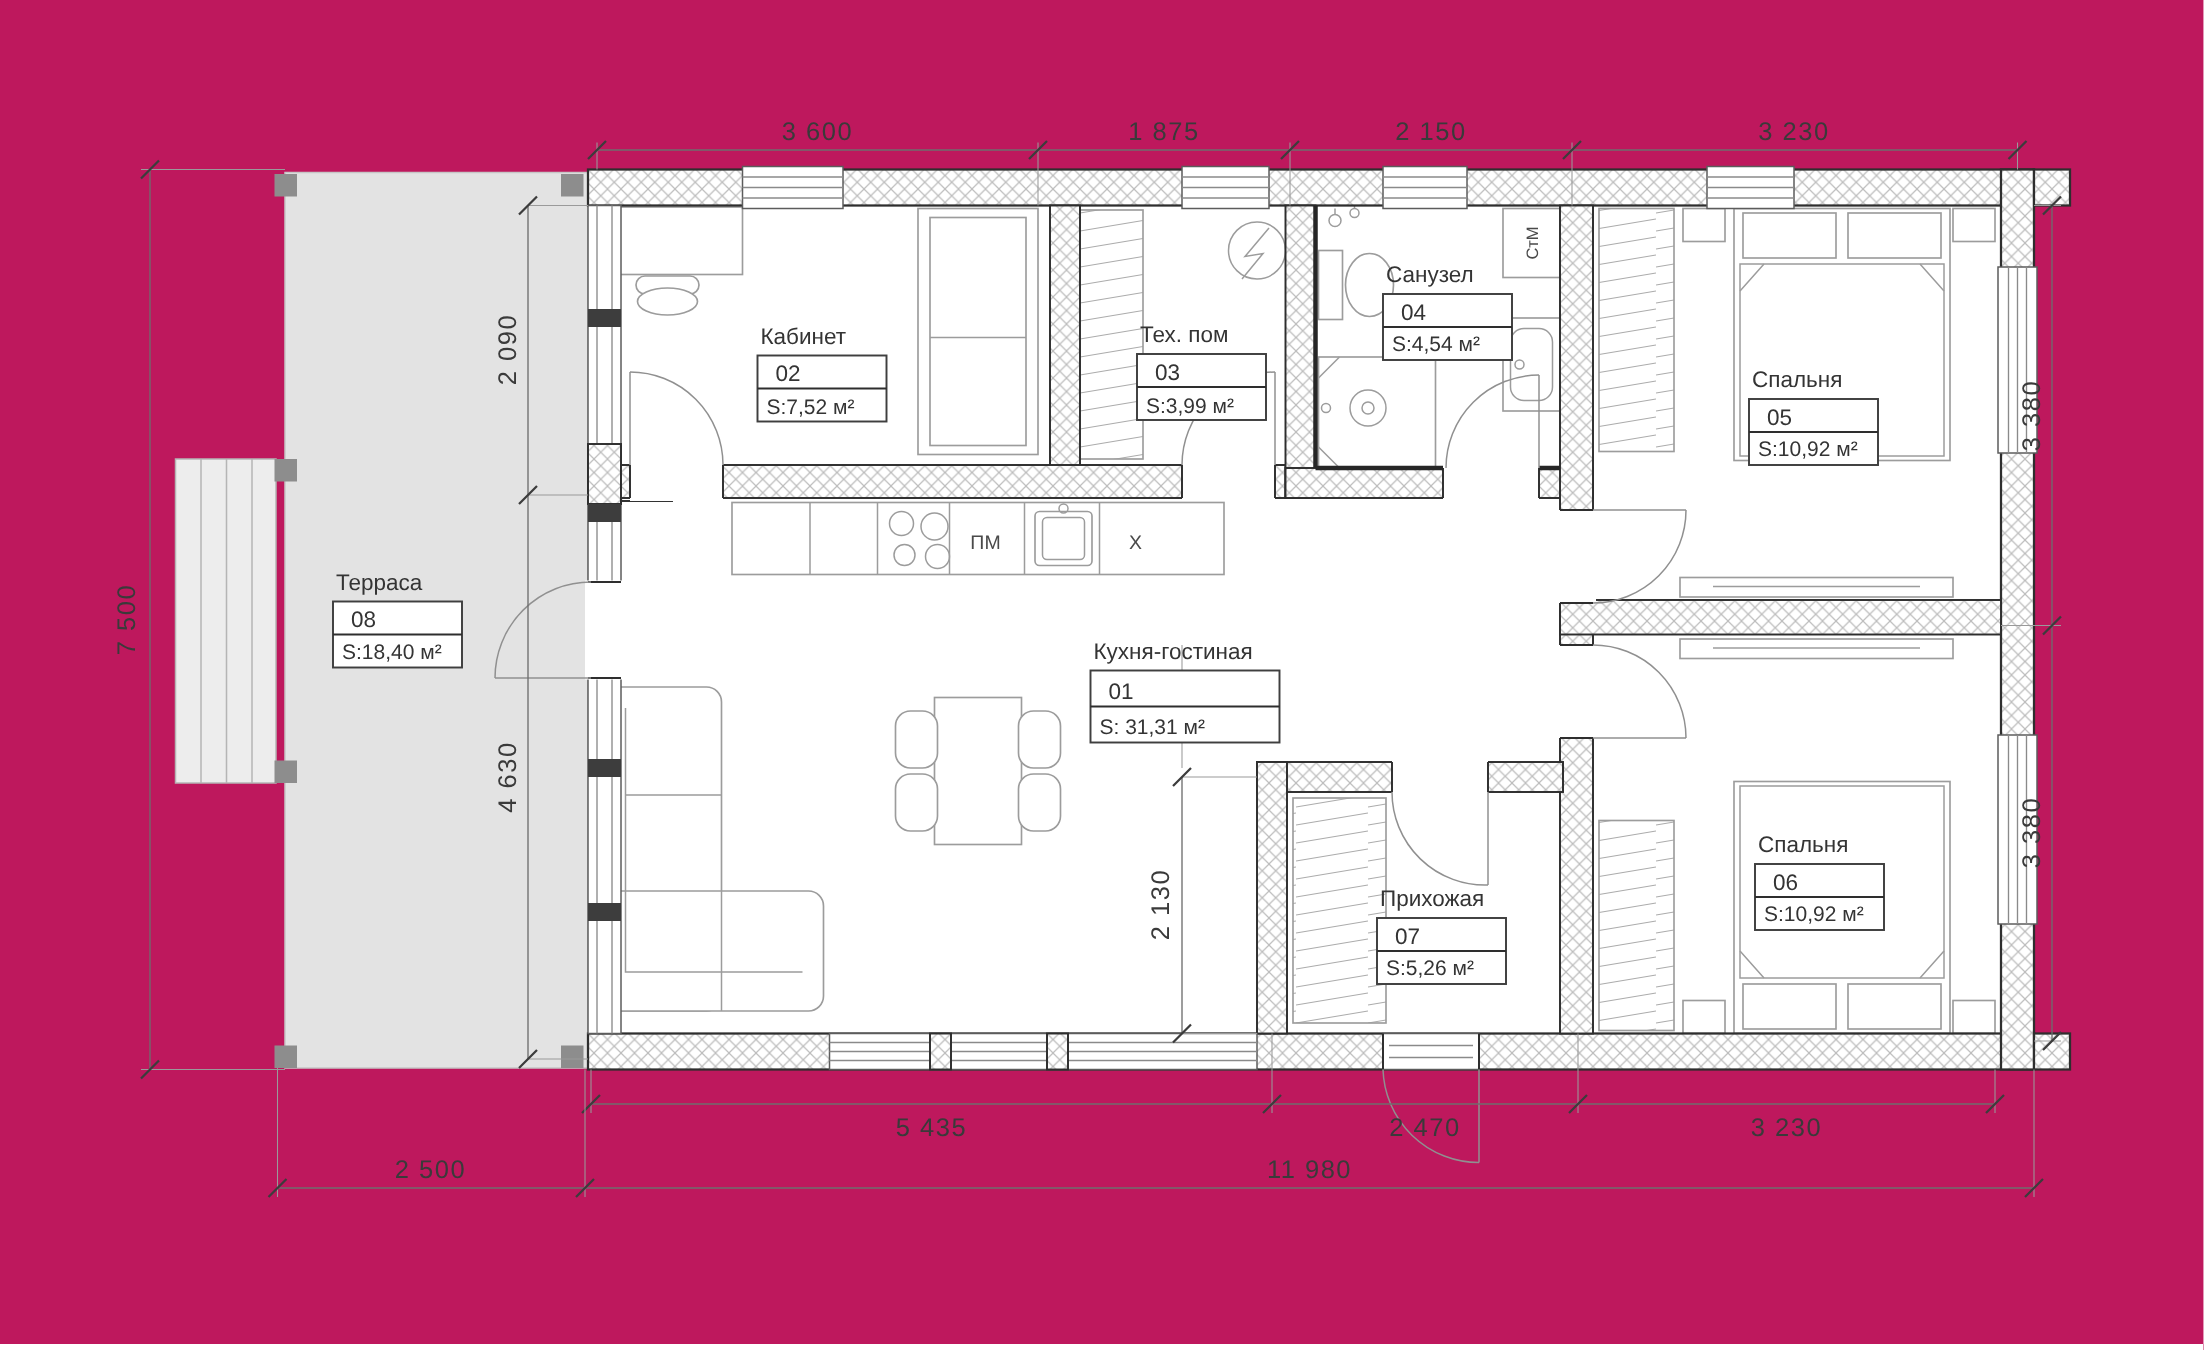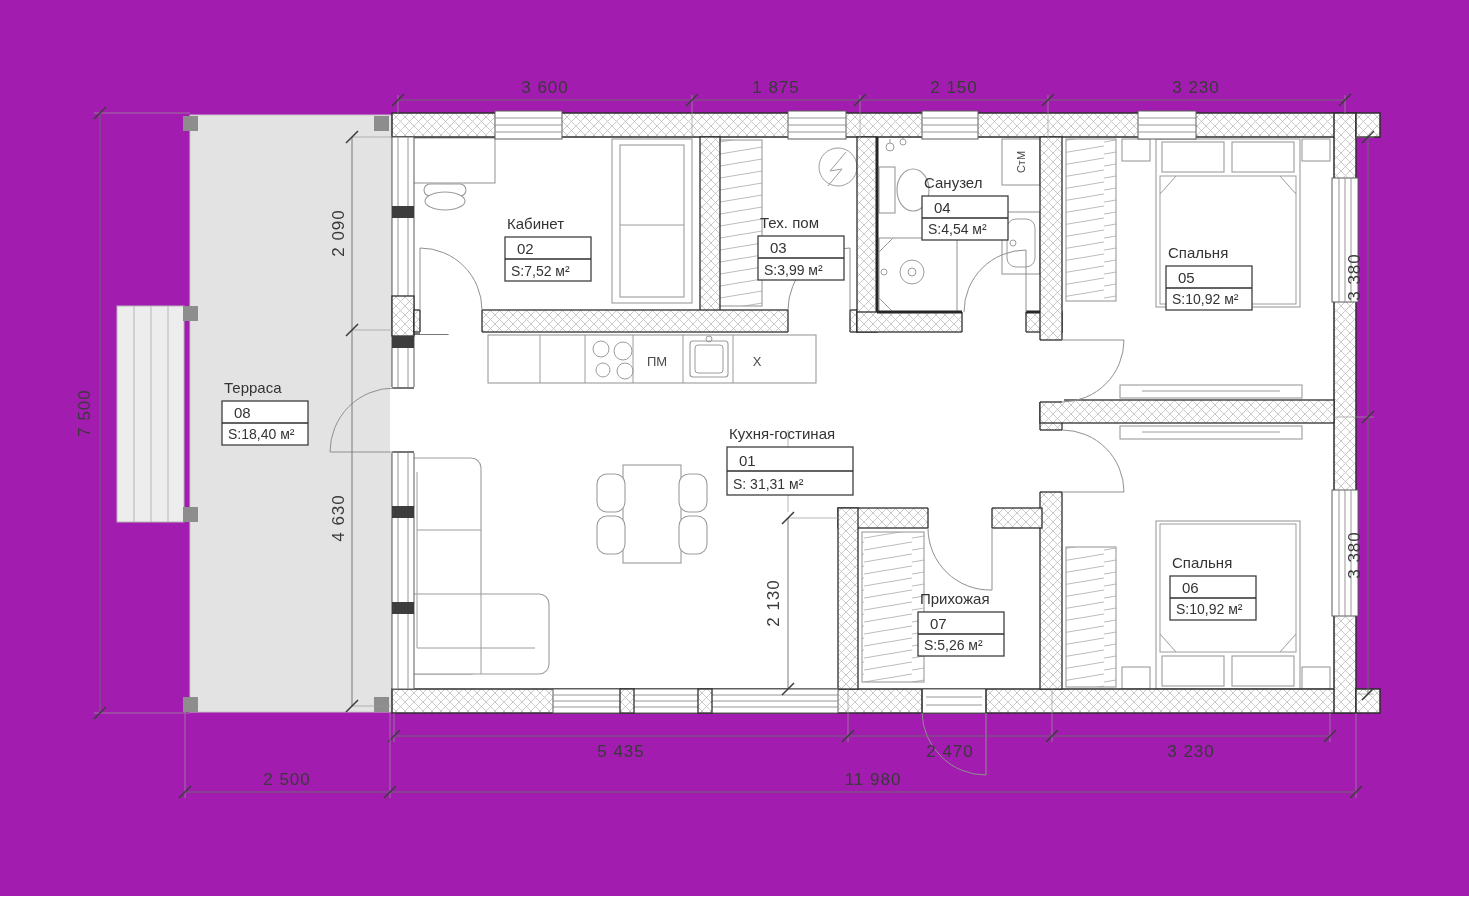--- a/index.html
+++ b/index.html
@@ -1,16 +1,16 @@
 <!DOCTYPE html>
 <html><head>
 <meta charset="utf-8">
 <style>
   html,body{margin:0;padding:0;background:#ffffff;}
-  #stage{position:relative;width:1469px;height:896px;background:#a21caf;overflow:hidden;
+  #stage{position:relative;width:1469px;height:896px;background:#be185d;overflow:hidden;
          font-family:"Liberation Sans", sans-serif;}
   svg{position:absolute;left:0;top:0;}
   .we{fill:url(#hatch);stroke:#2e2e2e;stroke-width:1.5;}
   .wi{fill:url(#hatch);stroke:#2e2e2e;stroke-width:1.3;}
   .pier{fill:#3d3d3d;stroke:none;}
   .gap{fill:#ffffff;stroke:none;}
   .jamb{stroke:#2e2e2e;stroke-width:1.3;}
   .bdark{stroke:#262626;stroke-width:3;fill:none;}
   .win{fill:#ffffff;stroke:#5c5c5c;stroke-width:1;}
   .winl{stroke:#8a8a8a;stroke-width:0.9;}

